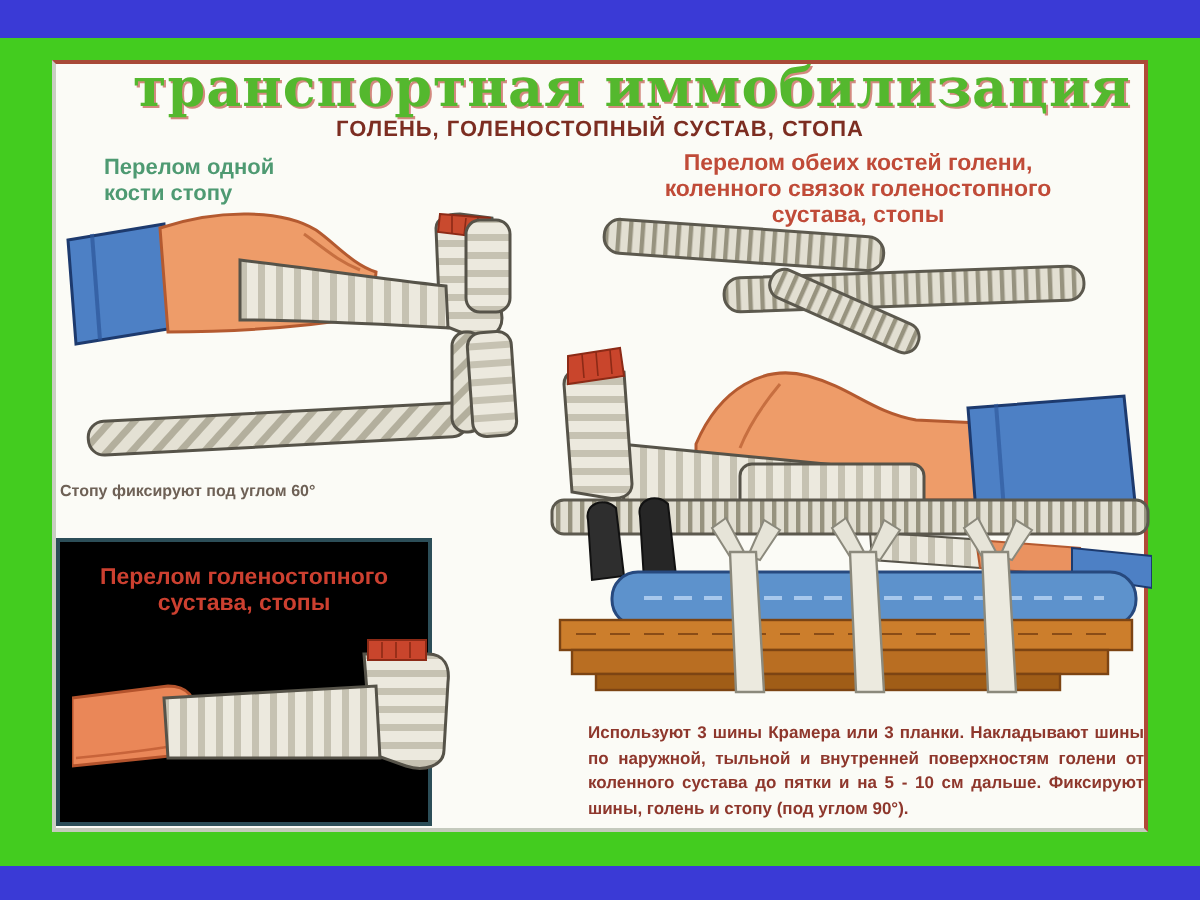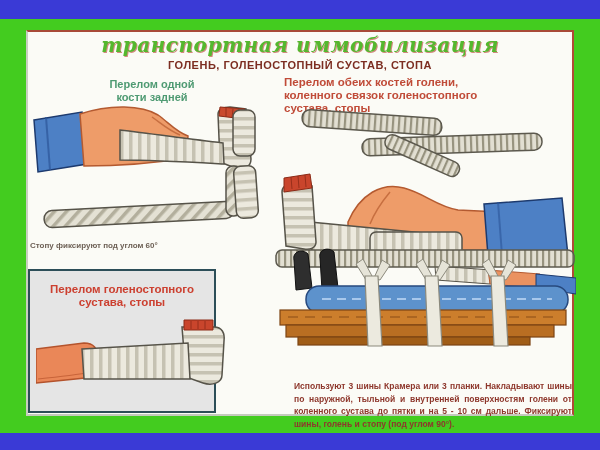--- a/index.html
+++ b/index.html
@@ -2,53 +2,53 @@
 <html><head>
 <meta charset="utf-8">
 <style>
   html,body{margin:0;padding:0;background:#222;}
   #slide{position:relative;width:600px;height:450px;background:#3a3ad6;overflow:hidden;
          font-family:"Liberation Sans",sans-serif;}
   .frame{position:absolute;left:0;top:19px;width:600px;height:414px;background:#43cc1f;}
   .panel{position:absolute;left:26px;top:30px;width:548px;height:386px;background:#fbfbf6;
          box-sizing:border-box;border-top:2px solid #a84a38;border-right:2px solid #b04a38;
          border-left:2px solid #c9cec2;border-bottom:2px solid #c4cabd;}
-  .title{position:absolute;top:1px;left:0;width:100%;text-align:center;
-         font-family:"DejaVu Serif",serif;font-weight:bold;font-size:20px;line-height:24px;
-         color:#54b82e;text-shadow:1px 1px 0 rgba(178,44,30,.55);letter-spacing:.5px;font-style:italic;}
+  .title{position:absolute;top:1px;left:16px;width:100%;text-align:center;
+         font-family:"DejaVu Serif",serif;font-weight:bold;font-size:27px;line-height:24px;
+         color:#54b82e;text-shadow:1px 1px 0 rgba(178,44,30,.55);letter-spacing:.5px;}
   .subtitle{position:absolute;top:27px;left:0;width:100%;text-align:center;
          font-weight:bold;font-size:11px;color:#7c2d21;letter-spacing:.5px;}
-  .h-left{position:absolute;left:24px;top:46px;width:200px;text-align:center;
+  .h-left{position:absolute;left:24px;top:46px;width:200px;text-align:left;
          font-weight:bold;font-size:11px;line-height:13px;color:#4e9a72;}
-  .h-right{position:absolute;left:256px;top:44px;width:290px;text-align:left;
+  .h-right{position:absolute;left:256px;top:44px;width:290px;text-align:center;
          font-weight:bold;font-size:11.5px;line-height:13px;color:#c04b38;}
   .note-left{position:absolute;left:2px;top:208px;width:256px;
          font-weight:bold;font-size:8px;line-height:11px;color:#6e6156;}
   .box{position:absolute;left:0px;top:237px;width:188px;height:144px;
-         border:2px solid #2c4e58;box-sizing:border-box;background:#e5e5e5;}
+         border:2px solid #2c4e58;box-sizing:border-box;background:#000000;}
   .box-h{margin-top:12px;text-align:center;font-weight:bold;font-size:11.5px;line-height:13px;color:#cc4030;}
   .box-svg{position:absolute;left:6px;top:46px;}
   .svg-l1{position:absolute;left:2px;top:70px;}
   .svg-r{position:absolute;left:202px;top:76px;}
   .note-right{position:absolute;left:266px;top:328px;width:278px;text-align:justify;
-         font-weight:bold;font-size:8.5px;line-height:12.5px;color:#8e372c;margin-top:20px;}
+         font-weight:bold;font-size:8.5px;line-height:12.5px;color:#8e372c;}
 </style>
 </head>
 <body>
 
 <div id="slide">
   <div class="frame"></div>
   <div class="panel">
 
     <div class="title">транспортная иммобилизация</div>
     <div class="subtitle">ГОЛЕНЬ, ГОЛЕНОСТОПНЫЙ СУСТАВ, СТОПА</div>
 
     <div class="h-left">
       <span>Перелом одной</span><br>
-      <span>кости задней</span>
+      <span>кости стопу</span>
     </div>
 
     <div class="h-right">
       <span>Перелом обеих костей голени,</span><br>
       <span>коленного связок голеностопного</span><br>
       <span>сустава, стопы</span>
     </div>
 
     <svg class="svg-l1" width="236" height="138" viewBox="0 0 236 138">
       <defs>

